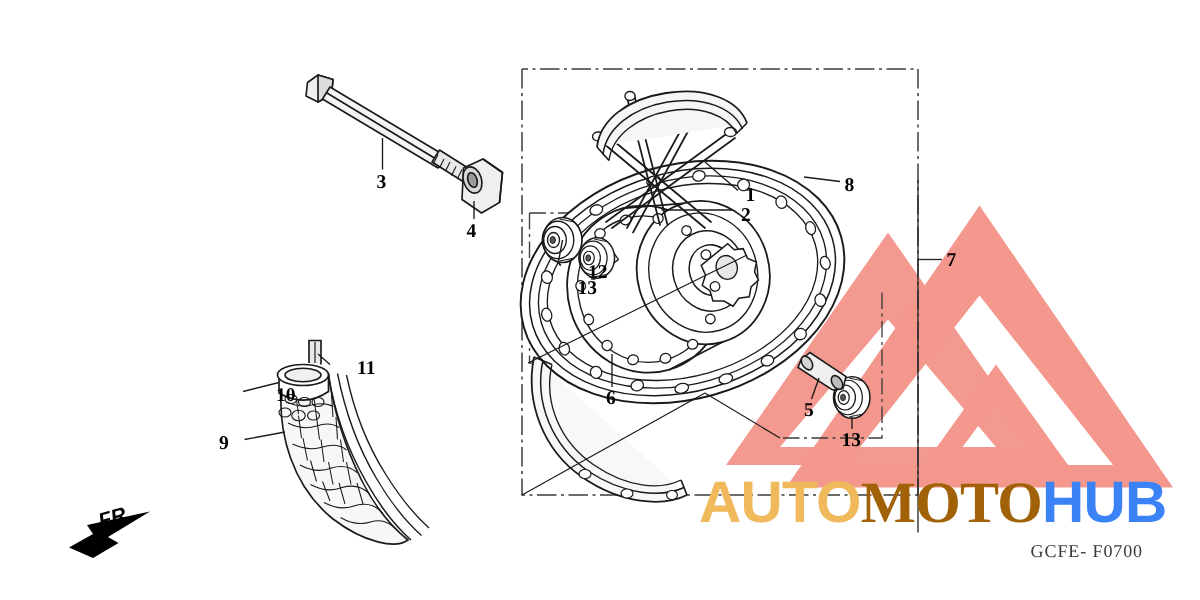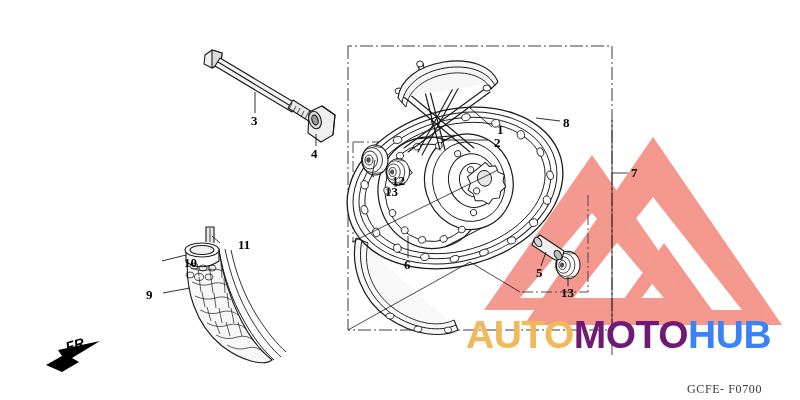--- a/index.html
+++ b/index.html
@@ -40,21 +40,21 @@
     font-size: 14px;
     font-weight: bold;
     font-style: italic;
     color: #000000;
     transform: rotate(-16deg);
     transform-origin: left bottom;
   }
   #partcode {
     position: absolute;
     right: 38px;
-    top: 382px;
+    top: 360px;
     font-family: "Liberation Serif", serif;
     font-size: 12px;
     color: #3a3a3a;
     letter-spacing: 0.6px;
     white-space: nowrap;
   }
   #wm-text {
     position: absolute;
     left: 466px;
     top: 313px;
@@ -359,18 +359,18 @@
   <div class="callout" style="left:146px; top:288px;">9</div>
   <div class="callout" style="left:143px; top:256px;margin-left:41px;">10</div>
   <div class="callout" style="left:238px; top:238px;">11</div>
   <div class="callout" style="left:364px; top:174px;margin-left:28px;">12</div>
   <div class="callout" style="left:385px; top:185px;">13</div>
   <div class="callout" style="left:561px; top:286px;">13</div>
 
   <div id="fr-label">FR.</div>
 
   <div id="wm-text">
-    <span style="color:#f0b95c;">AUTO</span><span style="color:#701a75;">MOTO</span><span style="color:#3b82f6;">HUB</span>
+    <span style="color:#f0b95c;">AUTO</span><span style="color:#a16207;font-family:Liberation Serif, serif;">MOTO</span><span style="color:#3b82f6;">HUB</span>
   </div>
 
   <div id="partcode">GCFE- F0700</div>
 
 </div>
 
 </body></html>

